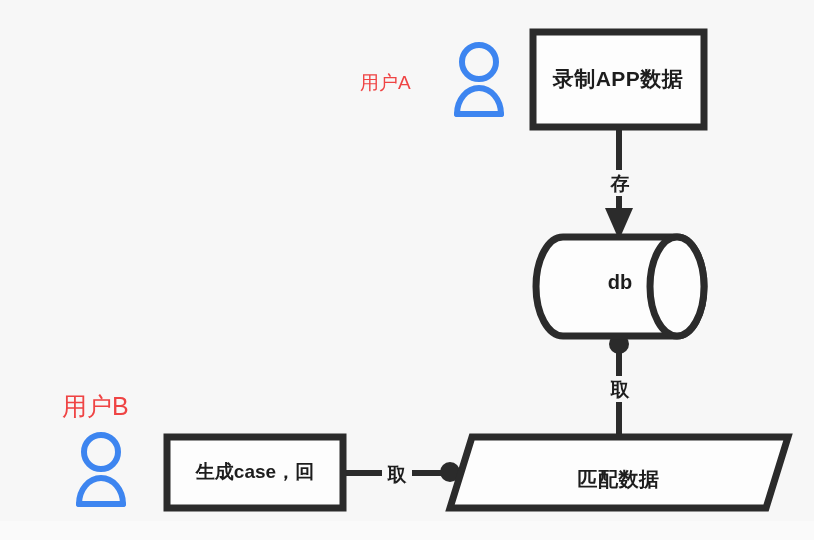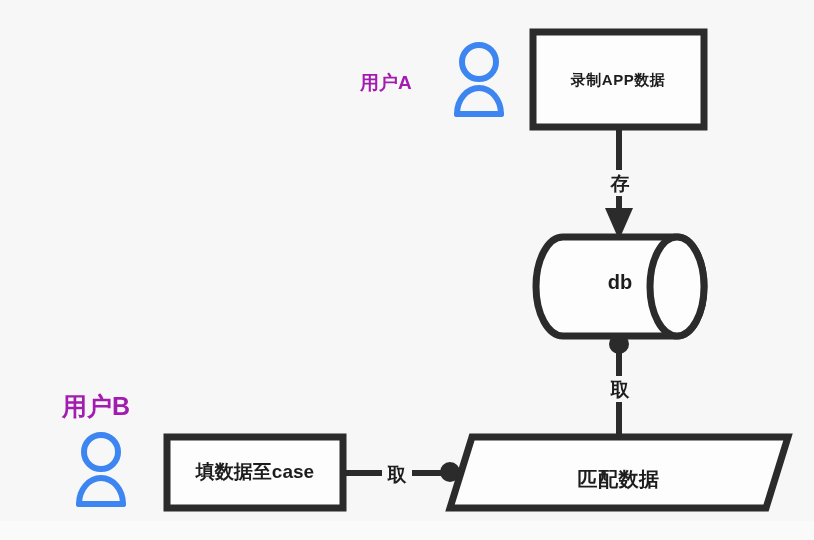--- a/index.html
+++ b/index.html
@@ -49,30 +49,30 @@
     display: flex;
     align-items: center;
     justify-content: center;
     color: #1d1d1d;
     font-weight: bold;
     background: #f7f7f7;
     line-height: 1;
   }
   .actor-label {
     position: absolute;
-    color: #a21caf;
-    font-weight: bold;
+    color: #ef4444;
+    font-weight: normal;
     white-space: nowrap;
   }
   #record-app-label {
     left: 536px;
     top: 36px;
     width: 164px;
     height: 87px;
-    font-size: 15px;
+    font-size: 21px;
     letter-spacing: 0.5px;
     border-radius: 6px;
   }
   #db-label {
     left: 545px;
     top: 241px;
     width: 150px;
     height: 83px;
     font-size: 20px;
   }
@@ -187,21 +187,21 @@
   <div class="actor-label" id="user-b-label">用户B</div>
 
   <div class="node-label" id="record-app-label">录制APP数据</div>
 
   <div class="node-label" id="db-label">db</div>
 
   <div class="node-label" id="match-data-label">匹配数据</div>
 
   <div class="node-label" id="gen-case-label">
     <div>
-      <div>填数据至case</div>
+      <div>生成case，回</div>
     </div>
   </div>
 
   <div class="edge-label" id="store-edge-label">存</div>
 
   <div class="edge-label" id="fetch-edge-label-vertical">取</div>
 
   <div class="edge-label" id="fetch-edge-label-horizontal">取</div>
 
 </div>

